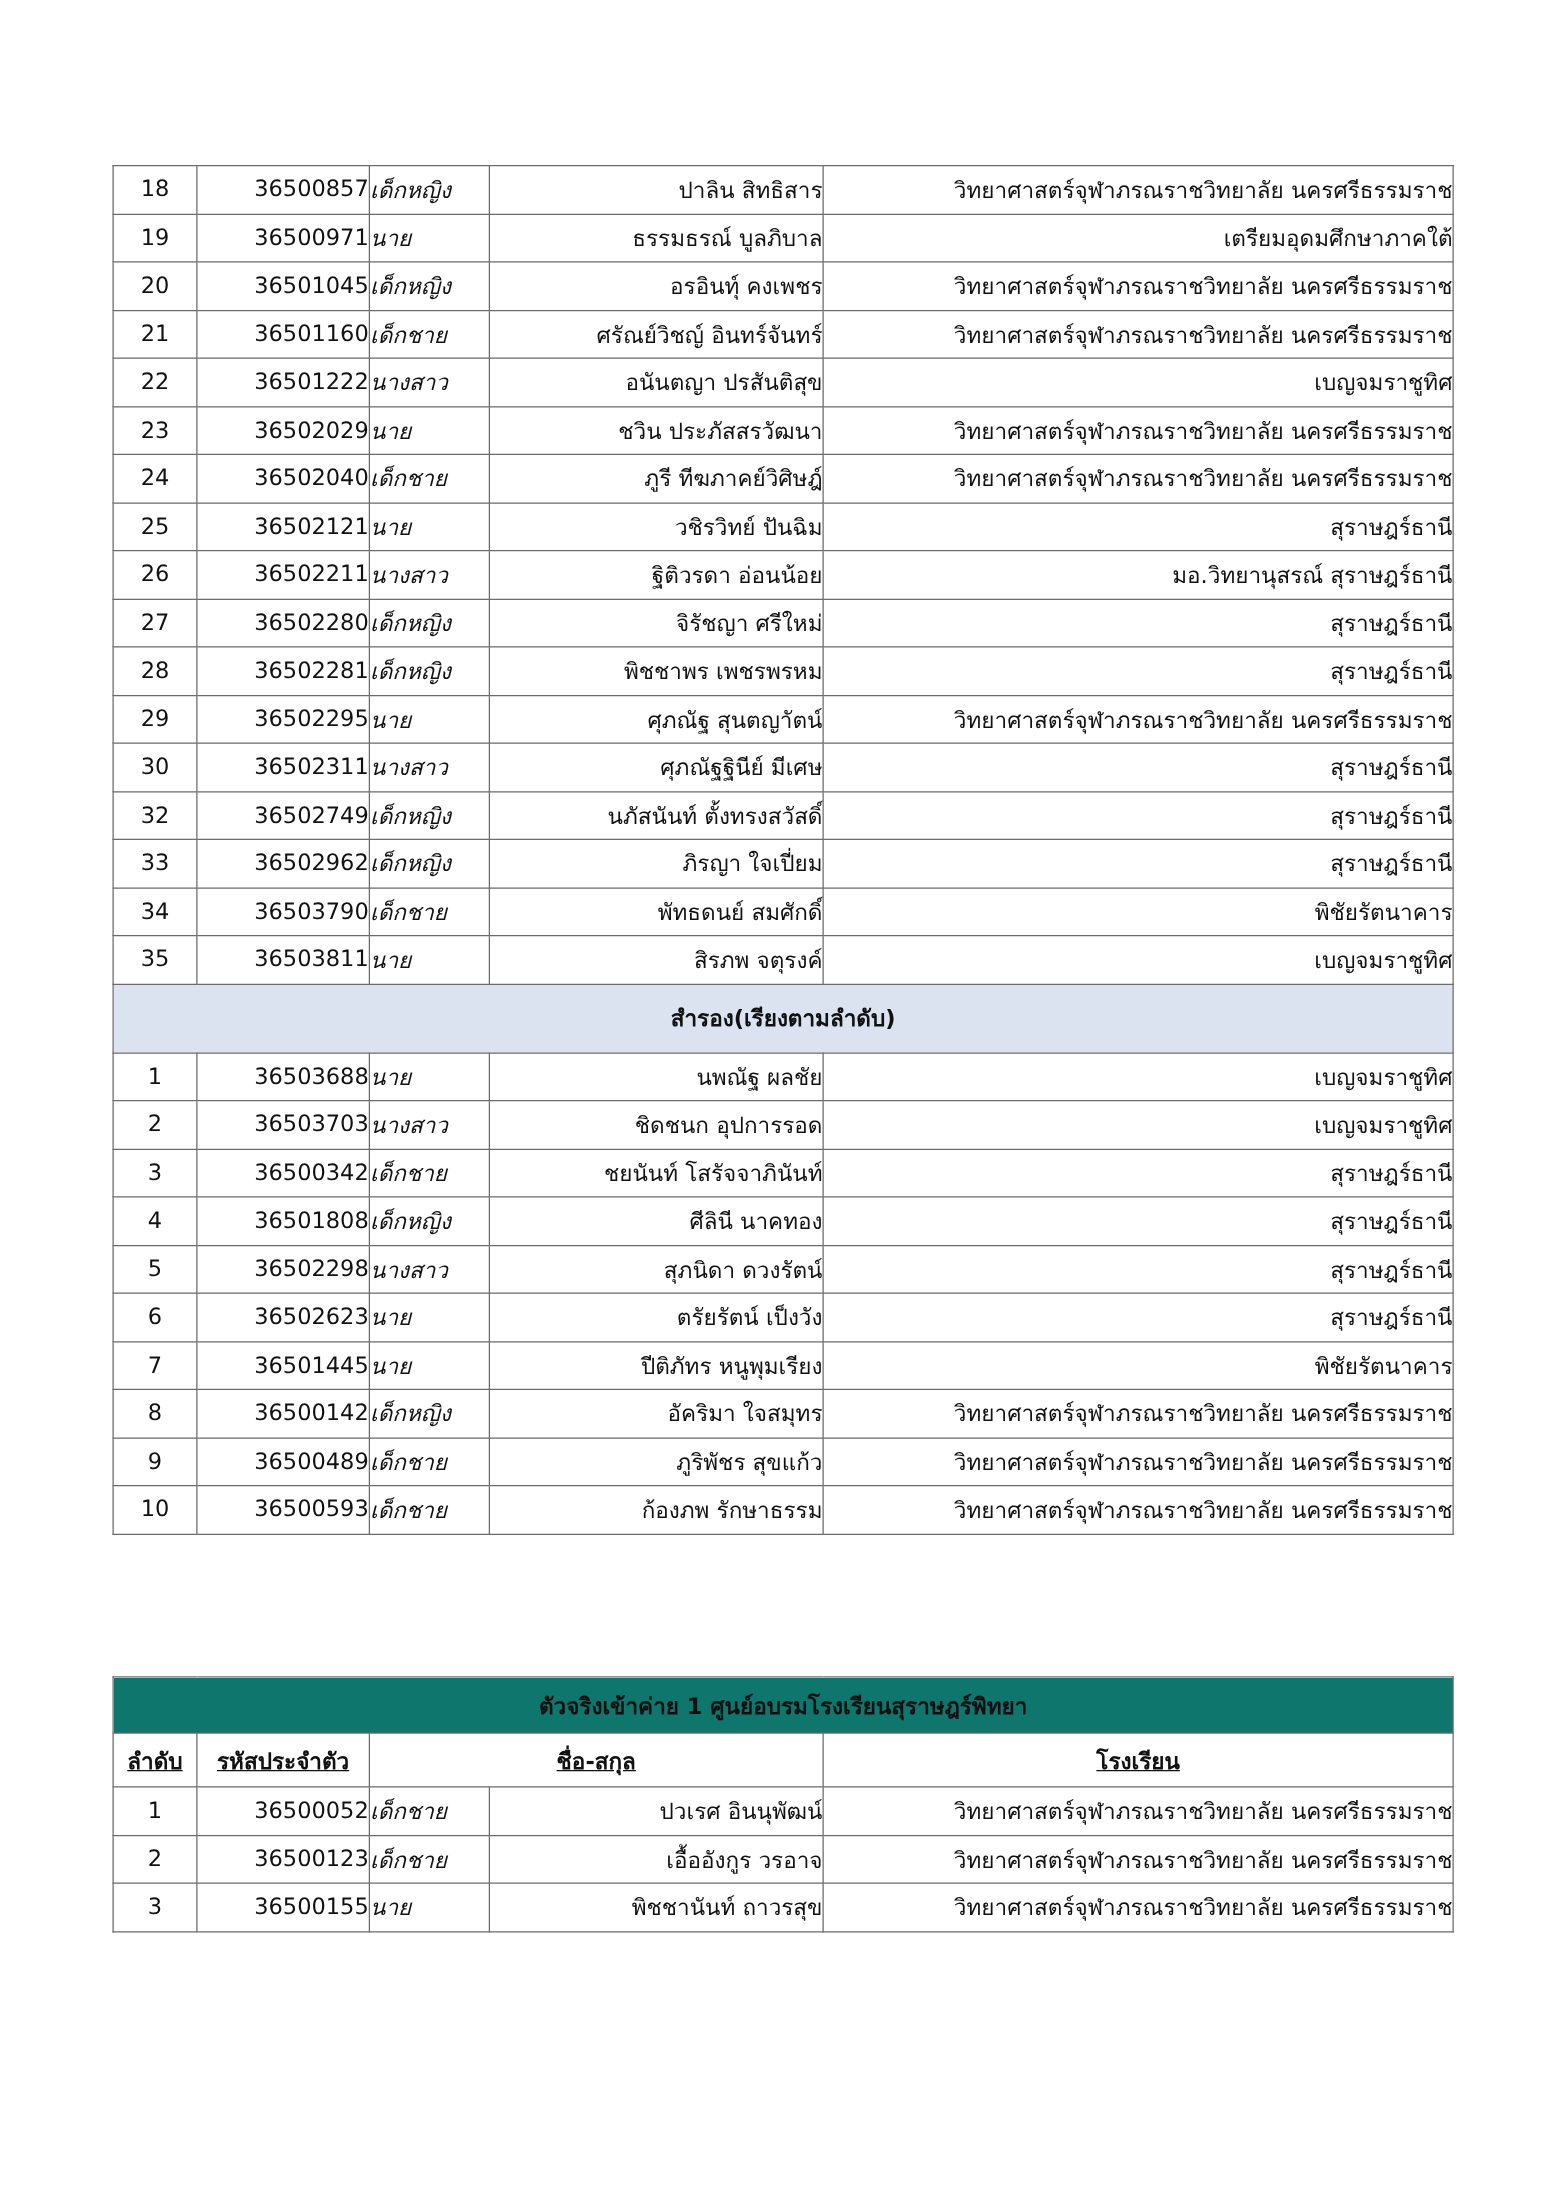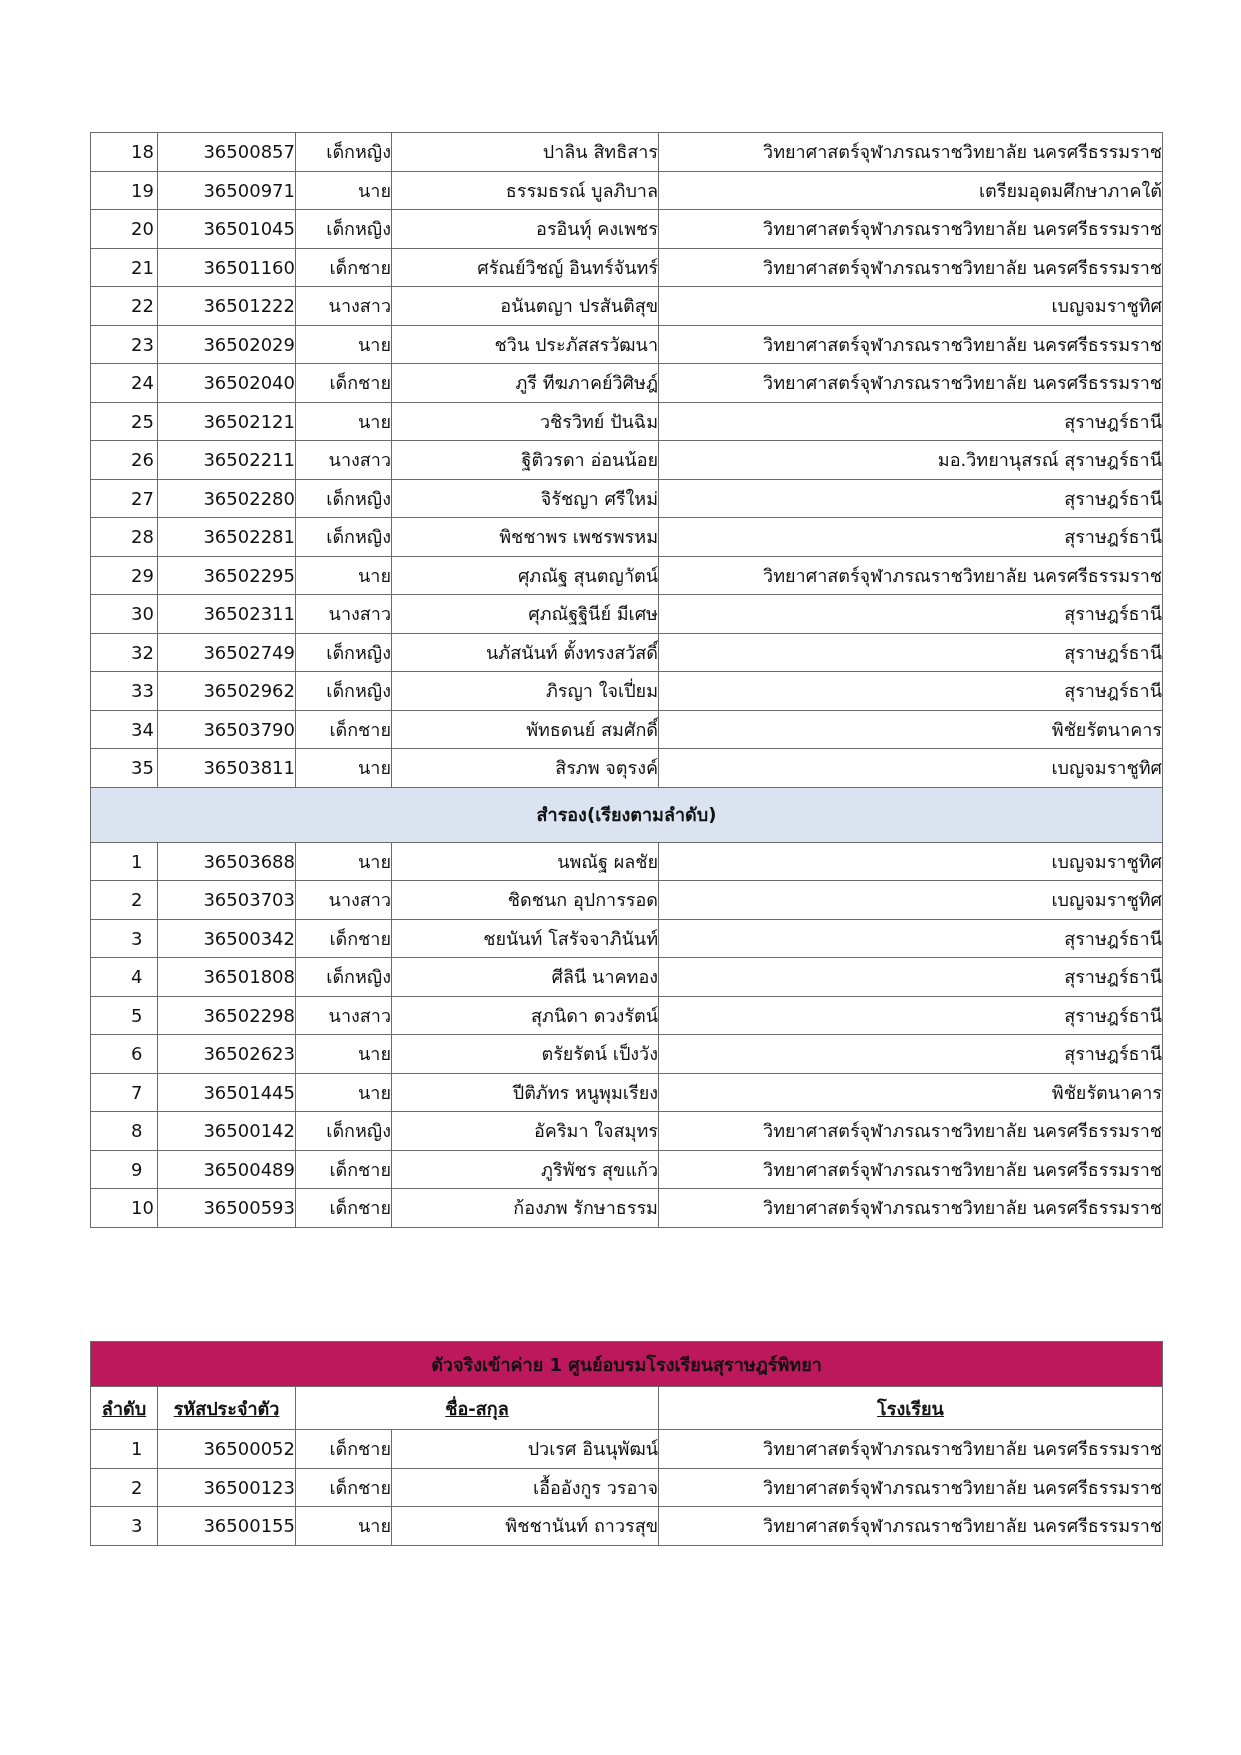--- a/index.html
+++ b/index.html
@@ -1,28 +1,28 @@
 <!DOCTYPE html>
 <html><head>
 <meta charset="utf-8">
 <style>
   html, body { margin:0; padding:0; background:#ffffff; }
   body { width:1241px; height:1755px; position:relative; font-family:"DejaVu Sans", sans-serif; color:#111; }
   table { border-collapse:collapse; position:absolute; left:90px; width:1073px; table-layout:fixed; }
   td, th { border:1.5px solid #6b6b6b; font-size:18px; font-weight:normal; height:37.5px; padding:0; white-space:nowrap; overflow:hidden; }
-  .c-no { width:67px; text-align:left;padding-left:40px; }
+  .c-no { width:67px; text-align:center; }
   .c-id { width:138px; text-align:right; }
-  .c-pre { width:96px; text-align:right; }
+  .c-pre { width:96px; text-align:left;font-style:italic; }
   .c-name { width:267px; text-align:right; padding-left:10px; }
   .c-school { text-align:right; }
   .section { background:#dbe3f0; font-weight:bold; text-align:center; height:54px;margin-top:44px; }
   .hdr th { font-weight:bold; height:42px;text-decoration:underline; }
   #t1 { top:132px; }
   #t2 { top:1341px; }
-  .title-row td { background:#be185d; font-weight:bold; text-align:center; height:44px; }
+  .title-row td { background:#0f766e; font-weight:bold; text-align:center; height:44px; }
 </style>
 </head>
 <body>
 
 <table id="t1">
   <colgroup>
     <col style="width:67px">
       <col style="width:138px">
       <col style="width:96px">
       <col style="width:267px">

